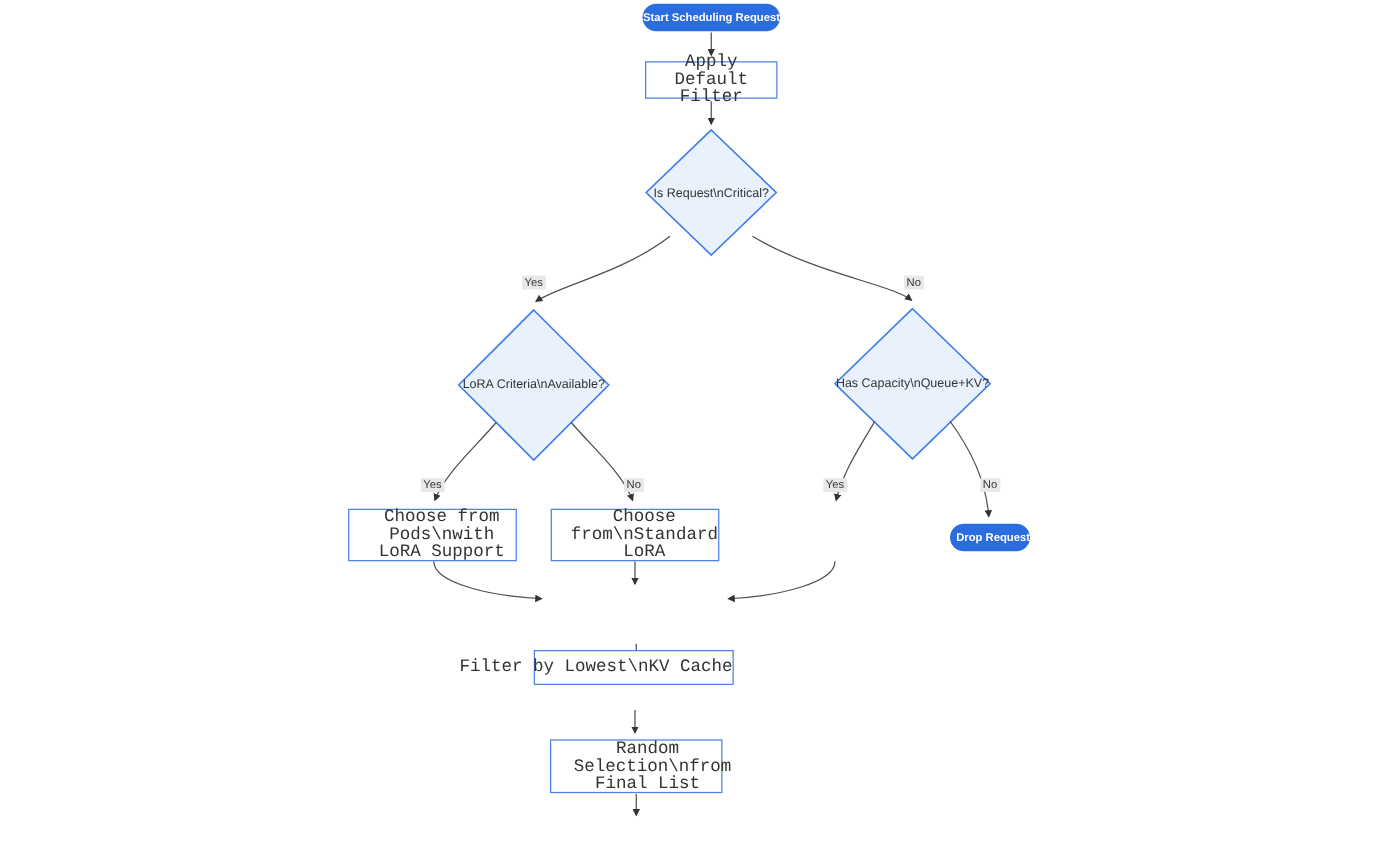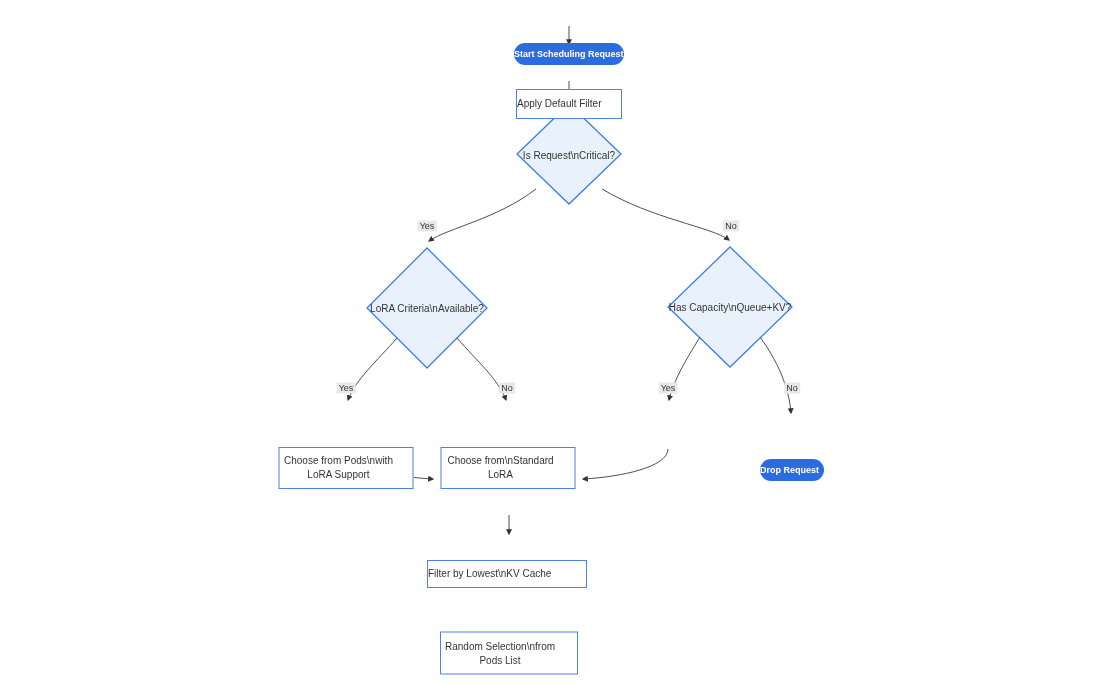--- a/index.html
+++ b/index.html
@@ -23,29 +23,28 @@
     overflow:hidden;
   }
   svg.edge-layer{position:absolute;left:0;top:0;z-index:0;}
   svg.edge-layer path.edge{fill:none;stroke:var(--edge-line);stroke-width:1;}
   svg.edge-layer polygon.diamond{fill:var(--diamond-fill);stroke:var(--diamond-border);stroke-width:1.3;}
   #arrowhead path{fill:var(--arrowhead);}
 
   .node{
     position:absolute;z-index:2;
     transform:translate(-50%,-50%);
-    display:flex;align-items:center;justify-content:flex-start;
+    display:flex;align-items:center;justify-content:flex-end;
     box-sizing:border-box;text-align:center;
     color:var(--text);
-    margin-top:40px;
   }
   .rect{
     background:var(--rect-fill);
     border:1.3px solid var(--rect-border);
-    font-size:10px;line-height:14px;
+    font-size:14px;line-height:14px;font-family:Liberation Mono, monospace;
   }
   .rect .lbl{display:inline-block;max-width:118px;}
   .rect .lbl.nowrap{white-space:nowrap;max-width:none;}
   .stadium{
     background:var(--accent-fill);
     color:var(--accent-text);
     border-radius:11px;
     font-size:9px;font-weight:600;
     white-space:nowrap;
   }
@@ -122,21 +121,21 @@
   <div class="node stadium" style="left:792px;top:430px;width:64px;height:22px">
     <span>Drop Request</span>
   </div>
 
 
   <div class="node rect" style="left:507px;top:534px;width:160px;height:28px">
     <span class="lbl nowrap">Filter by Lowest\nKV Cache</span>
   </div>
 
   <div class="node rect" style="left:509px;top:613px;width:138px;height:43px">
-    <span class="lbl">Random Selection\nfrom Pods List</span>
+    <span class="lbl">Random Selection\nfrom Final List</span>
   </div>
 
   <div class="node stadium" style="left:506px;top:701px;width:28px;height:22px">
     <span>End</span>
   </div>
 
   <span class="edge-label" style="left:427px;top:226px">Yes</span>
   <span class="edge-label" style="left:731px;top:226px">No</span>
   <span class="edge-label" style="left:346px;top:388px">Yes</span>
   <span class="edge-label" style="left:507px;top:388px">No</span>

